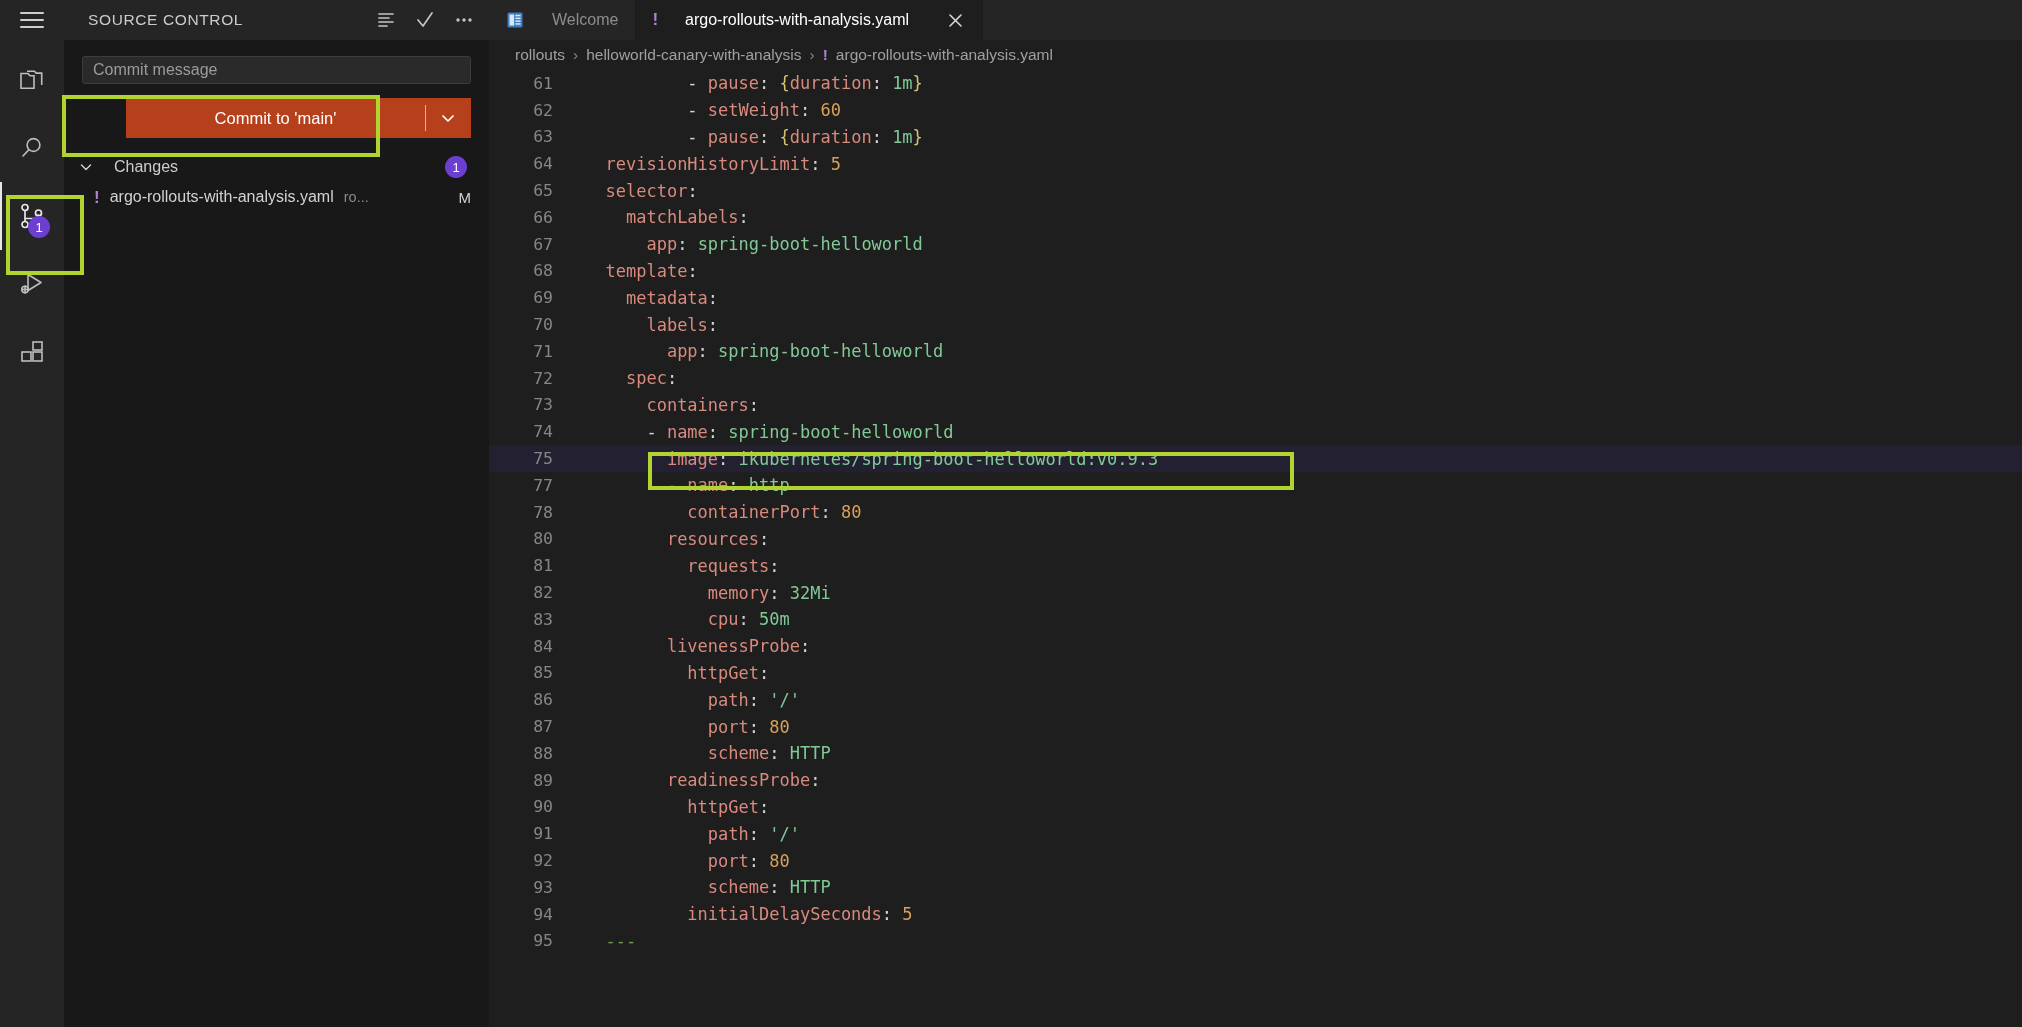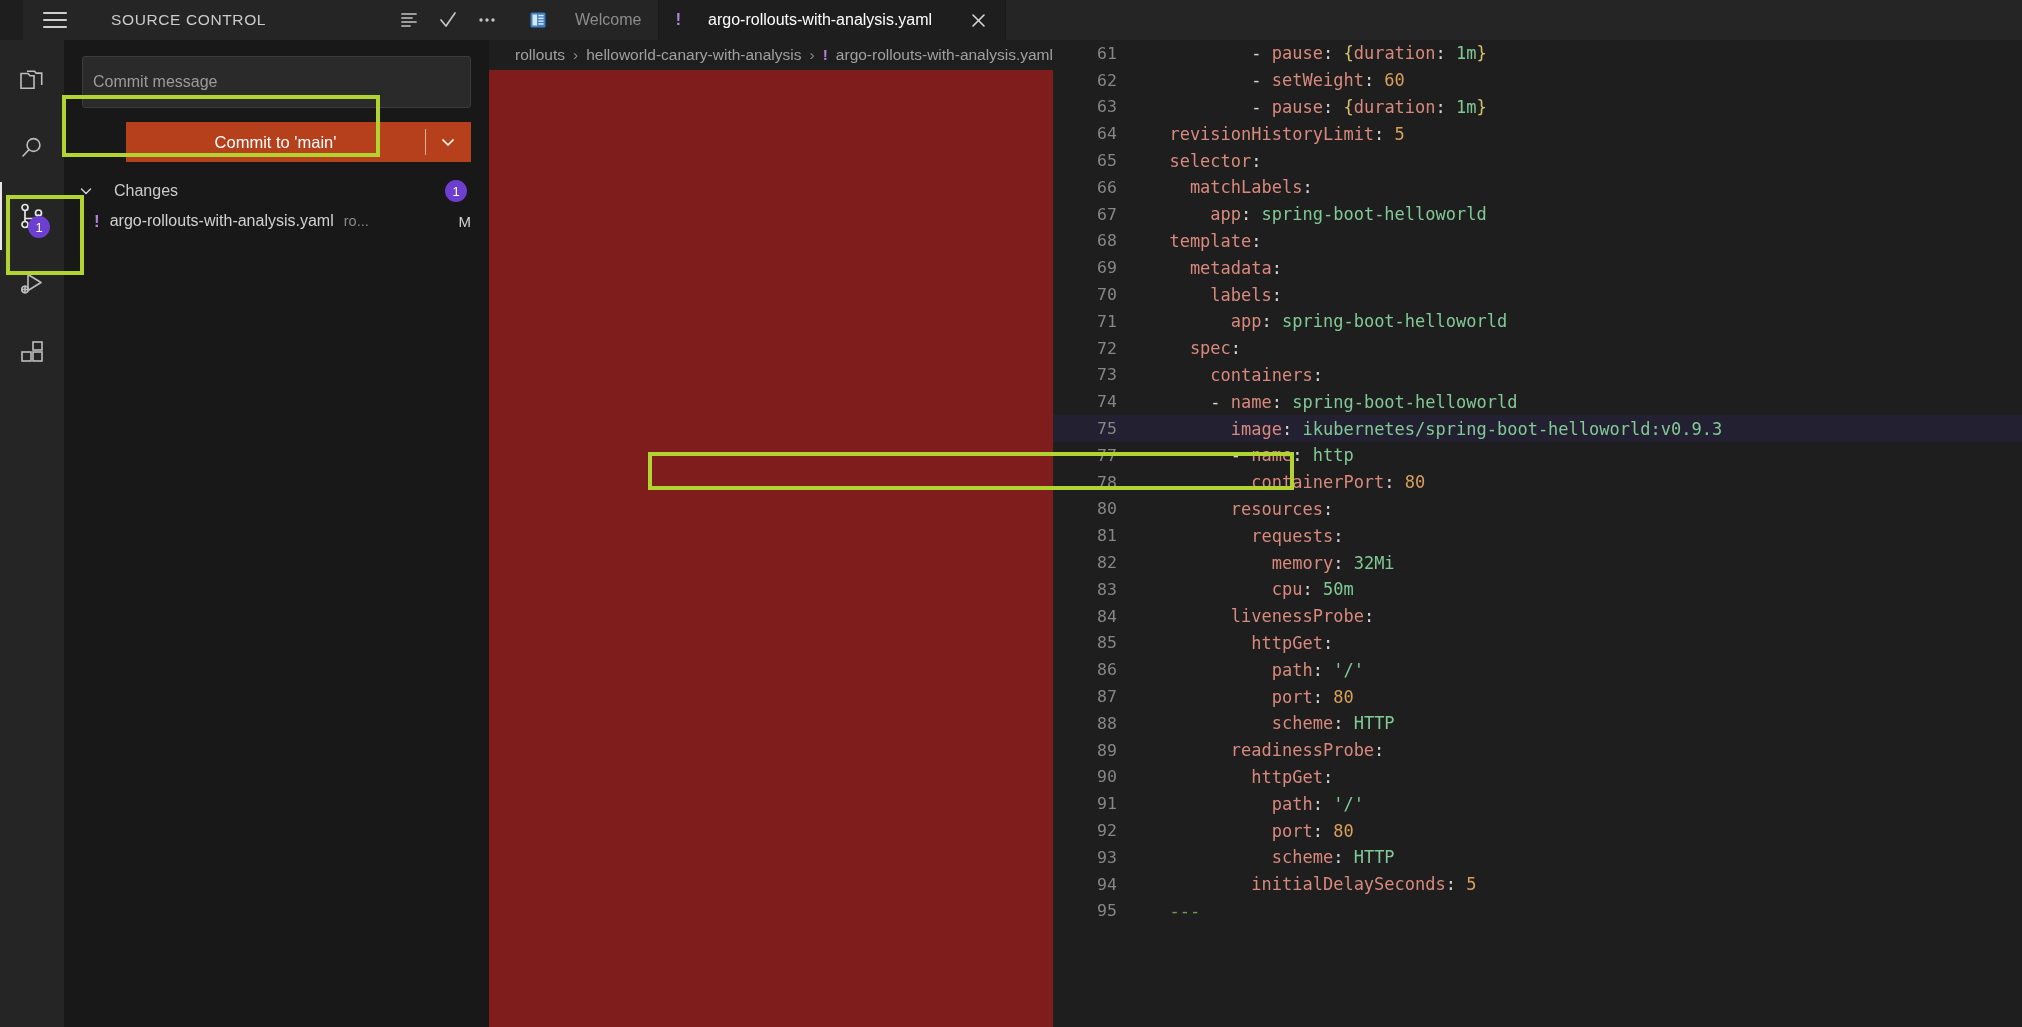--- a/index.html
+++ b/index.html
@@ -5,21 +5,21 @@
   * { box-sizing: border-box; margin: 0; padding: 0; }
   html, body {
     width: 2022px; height: 1027px;
     background: #1e1e1e;
     font-family: "Liberation Sans", sans-serif;
     overflow: hidden;
   }
   #app { position: relative; width: 2022px; height: 1027px; display: flex; flex-direction: column; }
 
   
-  .topstrip { display: flex; height: 40px; flex: 0 0 40px; margin-left: 23px; }
+  .topstrip { display: flex; height: 40px; flex: 0 0 40px; }
 
   .hamburger-zone {
     width: 64px; flex: 0 0 64px; background: #252526;
     display: flex; align-items: center; justify-content: center;
   }
   .ham { width: 24px; height: 16px; display: flex; flex-direction: column; justify-content: space-between; }
   .ham i { display: block; height: 2px; background: #cfcfcf; border-radius: 1px; }
 
   .scmtitle-zone {
     width: 425px; flex: 0 0 425px; background: #252526;
@@ -62,21 +62,21 @@
     position: absolute; right: 14px; bottom: 12px;
     min-width: 22px; height: 22px; border-radius: 11px;
     background: #6c3fd1; color: #fff; font-size: 13px;
     display: flex; align-items: center; justify-content: center; padding: 0 5px;
     font-family: "Liberation Sans", sans-serif;
   }
 
   
   .sidebar { width: 425px; flex: 0 0 425px; background: #181818; padding: 0 0 0 0; }
   .commit-input {
-    margin: 16px 18px 0 18px; height: 52px;
+    margin: 16px 18px 0 18px; height: 28px;
     background: #2a2a2a; border: 1px solid #3c3c3c; border-radius: 3px;
     display: flex; align-items: center; padding: 0 10px;
   }
   .commit-input .ph { color: #9b9b9b; font-size: 16px; }
   .commit-btn-wrap { margin: 14px 18px 0 18px; display: flex; height: 40px; padding-left: 44px; }
   .commit-btn {
     flex: 1 1 auto; background: #b5401b; color: #ffffff;
     display: flex; align-items: center; justify-content: center;
     font-size: 16.5px; border: none; font-family: "Liberation Sans", sans-serif;
   }
@@ -101,21 +101,21 @@
   .file-row {
     height: 30px; display: flex; align-items: center; gap: 10px;
     padding-left: 30px; padding-right: 18px; color: #cccccc; font-size: 16px;
   }
   .file-row .warn { color: #b180d8; font-weight: 700; font-size: 17px; line-height: 1; }
   .file-row .fname { color: #d2d2d2; white-space: nowrap; }
   .file-row .fdir { color: #8a8a8a; font-size: 14.5px; flex: 1 1 auto; overflow: hidden; white-space: nowrap; }
   .file-row .fstat { color: #d2d2d2; font-size: 15px; }
 
   
-  .editor-area { flex: 1 1 auto; display: flex; flex-direction: row; background: #7f1d1d; min-width: 0; }
+  .editor-area { flex: 1 1 auto; display: flex; flex-direction: column; background: #f0abfc; min-width: 0; }
   .breadcrumbs {
     height: 30px; flex: 0 0 30px; display: flex; align-items: center;
     padding-left: 26px; gap: 8px; font-size: 15.5px; color: #a0a0a0; background: #1e1e1e;
   }
   .breadcrumbs .sep { color: #8a8a8a; }
   .breadcrumbs .warn { color: #b180d8; font-weight: 700; }
   .breadcrumbs .crumb { white-space: nowrap; }
 
   .code-wrap { flex: 1 1 auto; position: relative; overflow: hidden; background: #1e1e1e; }
   .code-scroll { position: absolute; inset: 0; }

